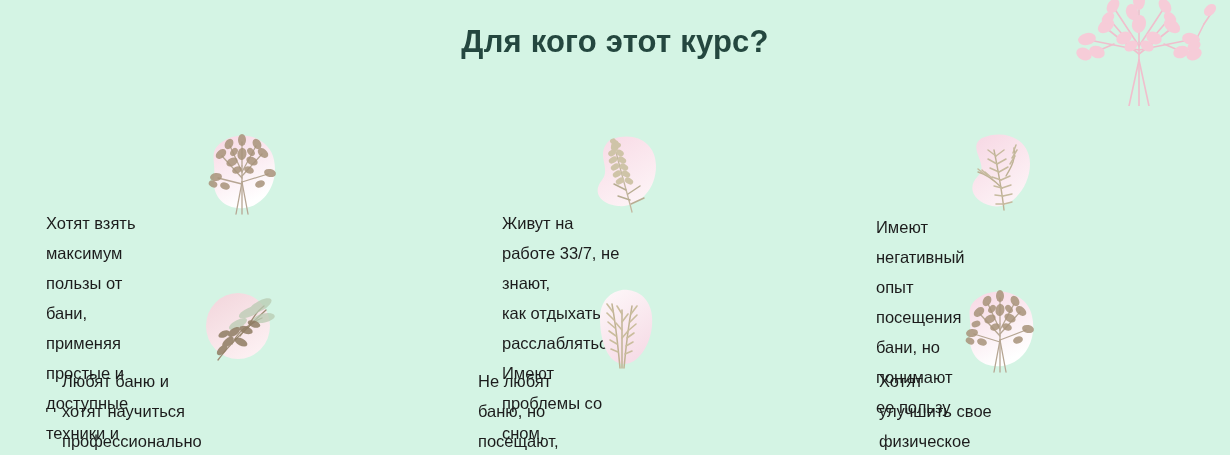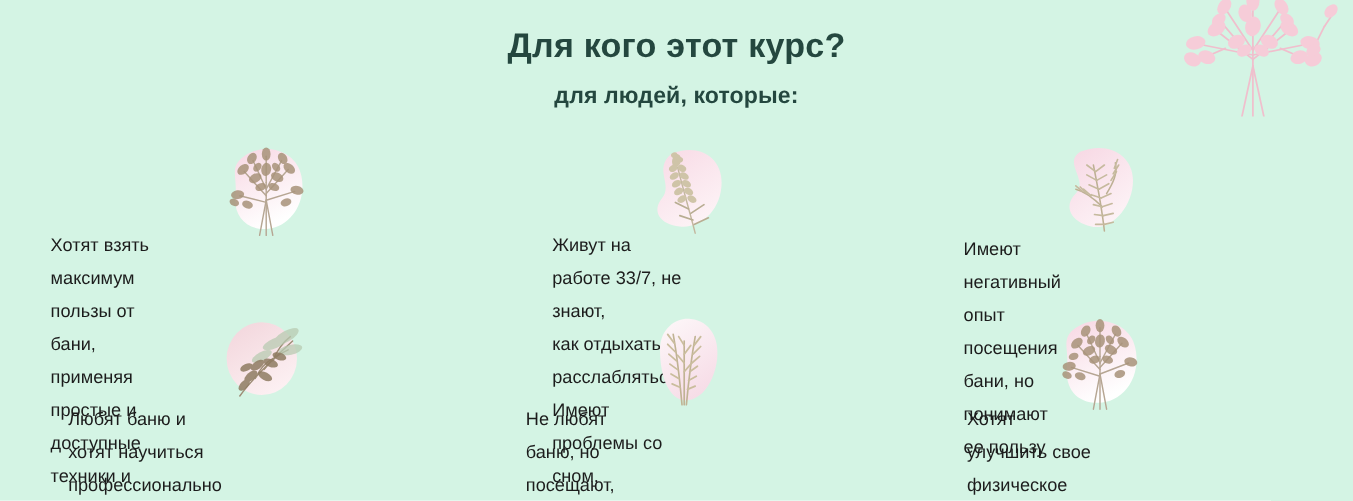--- a/index.html
+++ b/index.html
@@ -142,21 +142,20 @@
         <ellipse cx="150" cy="52" rx="7" ry="5" transform="rotate(-30 150 52)"></ellipse>
         <ellipse cx="166" cy="16" rx="7" ry="5" transform="rotate(-45 166 16)"></ellipse>
         <ellipse cx="103" cy="52" rx="7" ry="5" transform="rotate(30 103 52)"></ellipse>
         <ellipse cx="87" cy="52" rx="7" ry="5" transform="rotate(-30 87 52)"></ellipse>
       </g>
     </svg>
   </div>
 
   <div class="heading-block">
     <h1 class="title">Для кого этот курс?</h1>
-    <h2 class="subtitle">для людей, которые:</h2>
   </div>
 
   <div class="items-layer">
 
     <div class="item col1 r1 c1r1">
       <div class="item-icon">
         <svg viewBox="0 0 96 92" width="96" height="92" aria-hidden="true">
           <defs>
             <linearGradient id="blobA" x1="0" y1="0" x2="0.4" y2="1">
               <stop offset="0" stop-color="#f7d7e3"></stop>

